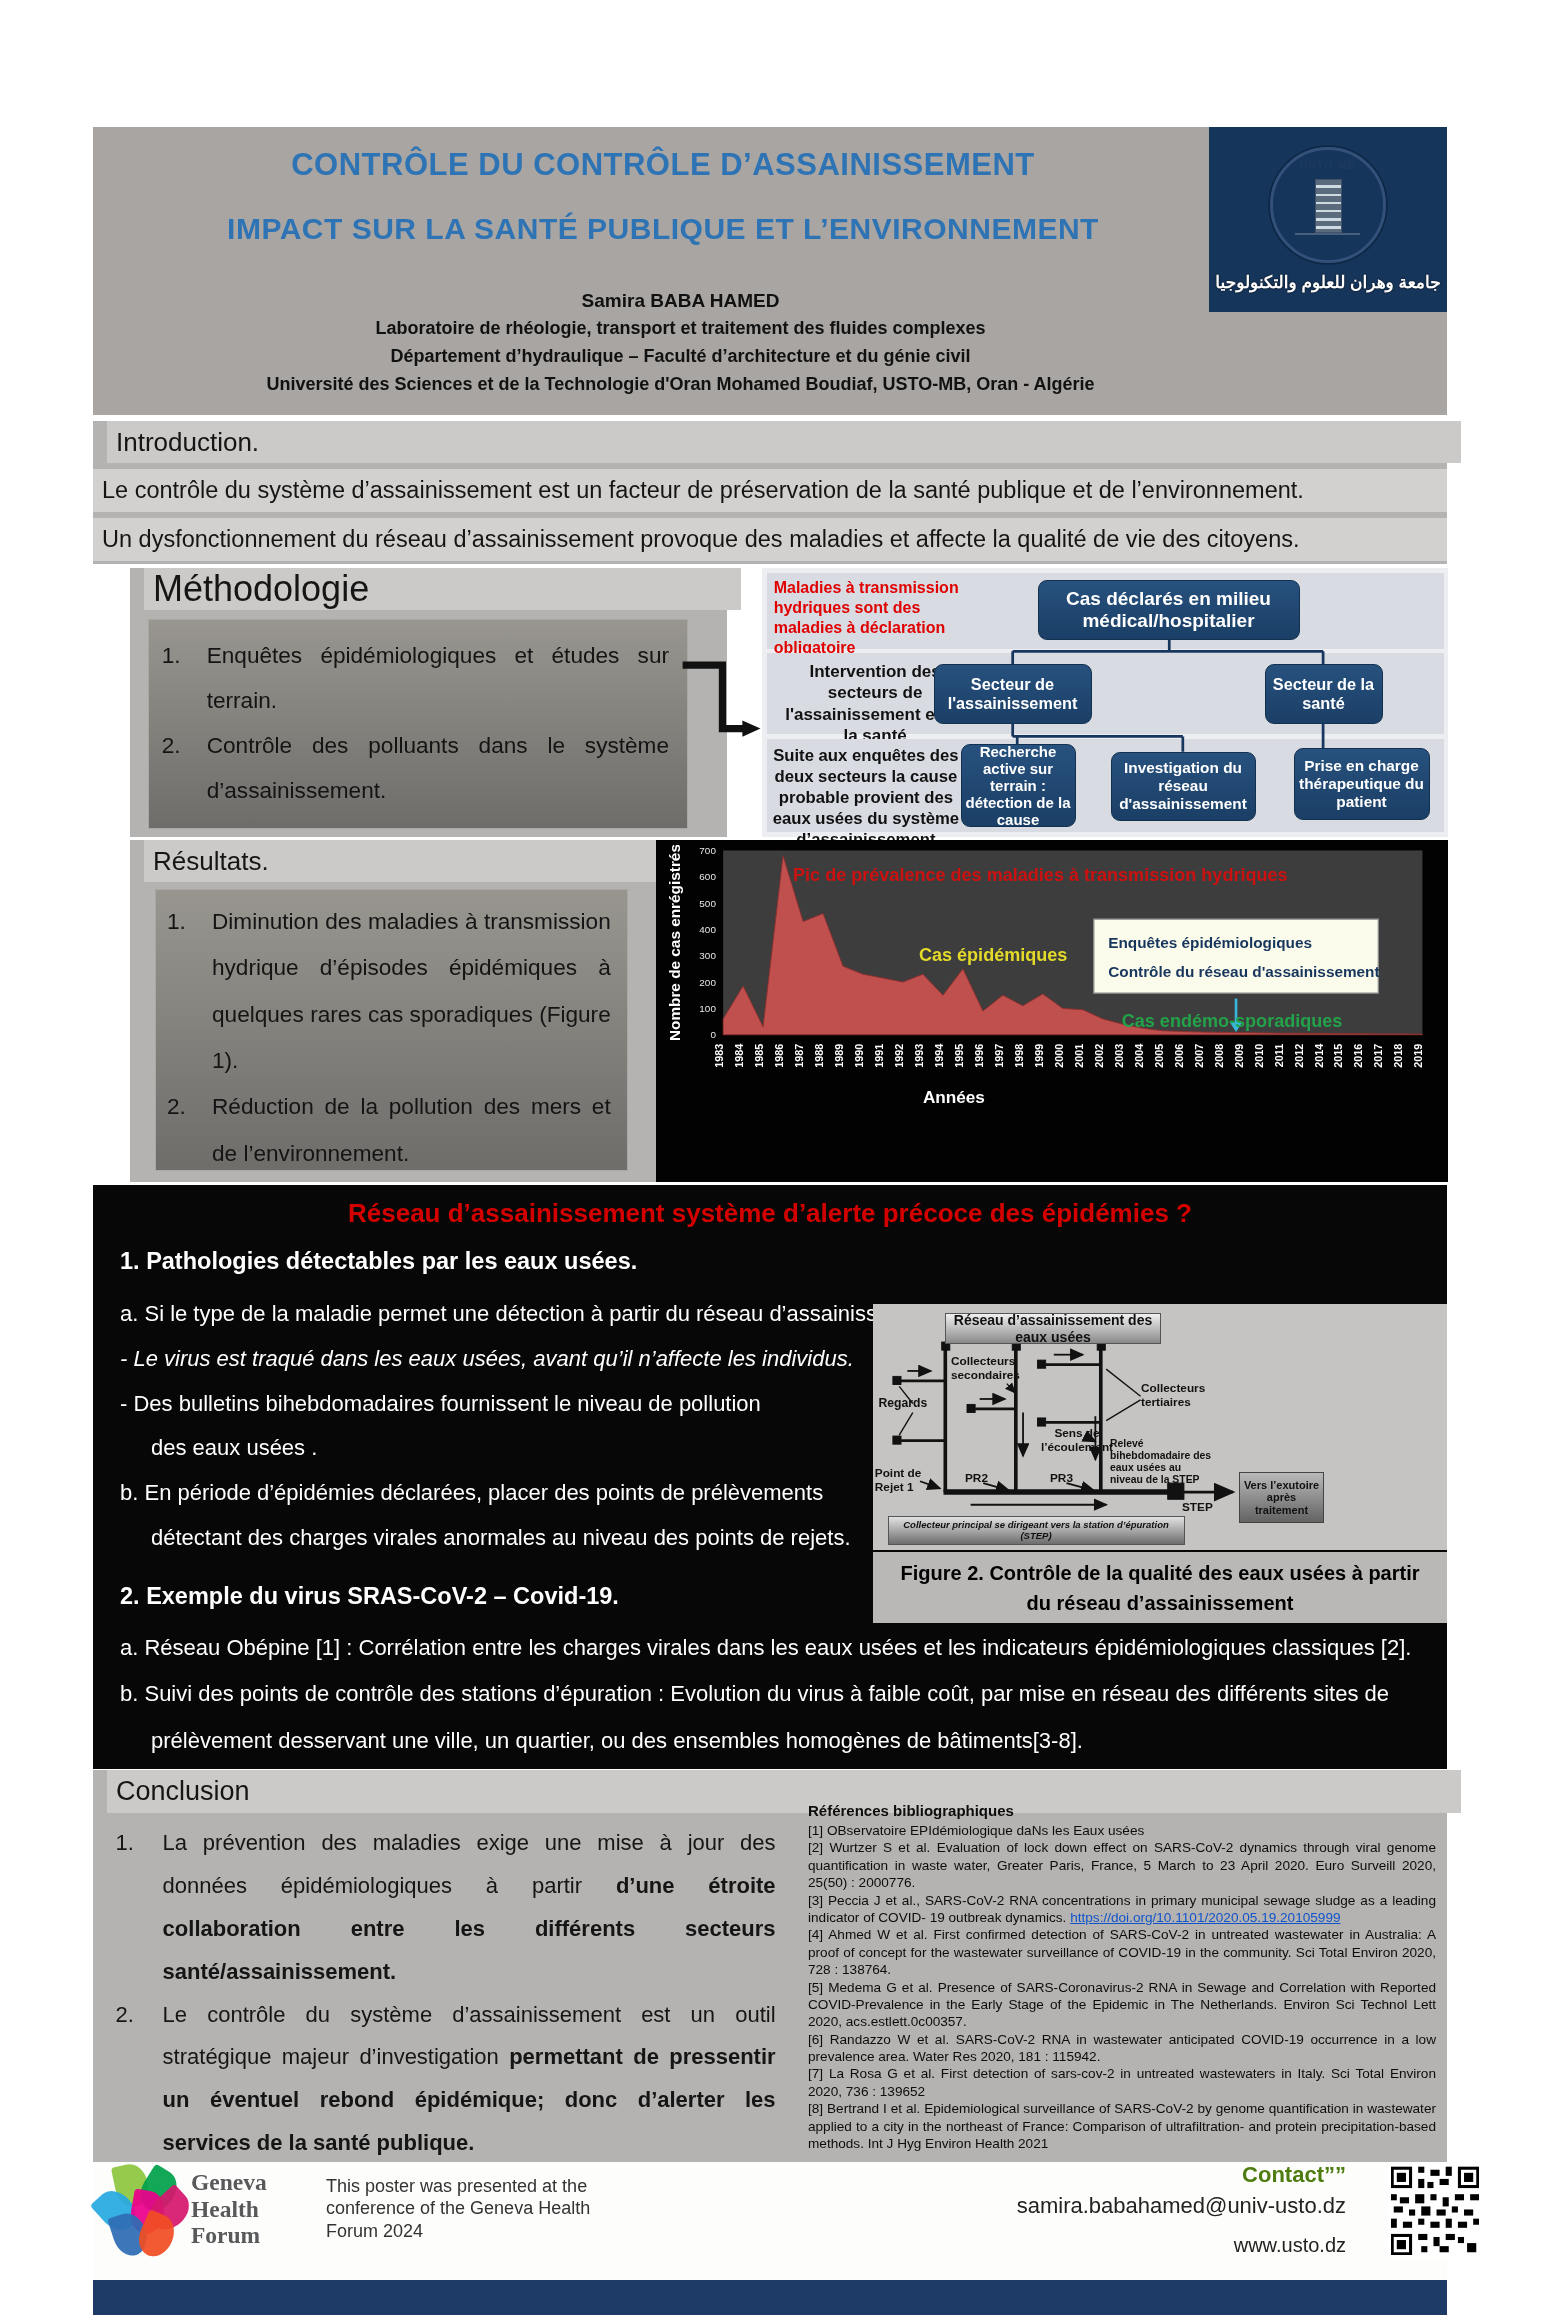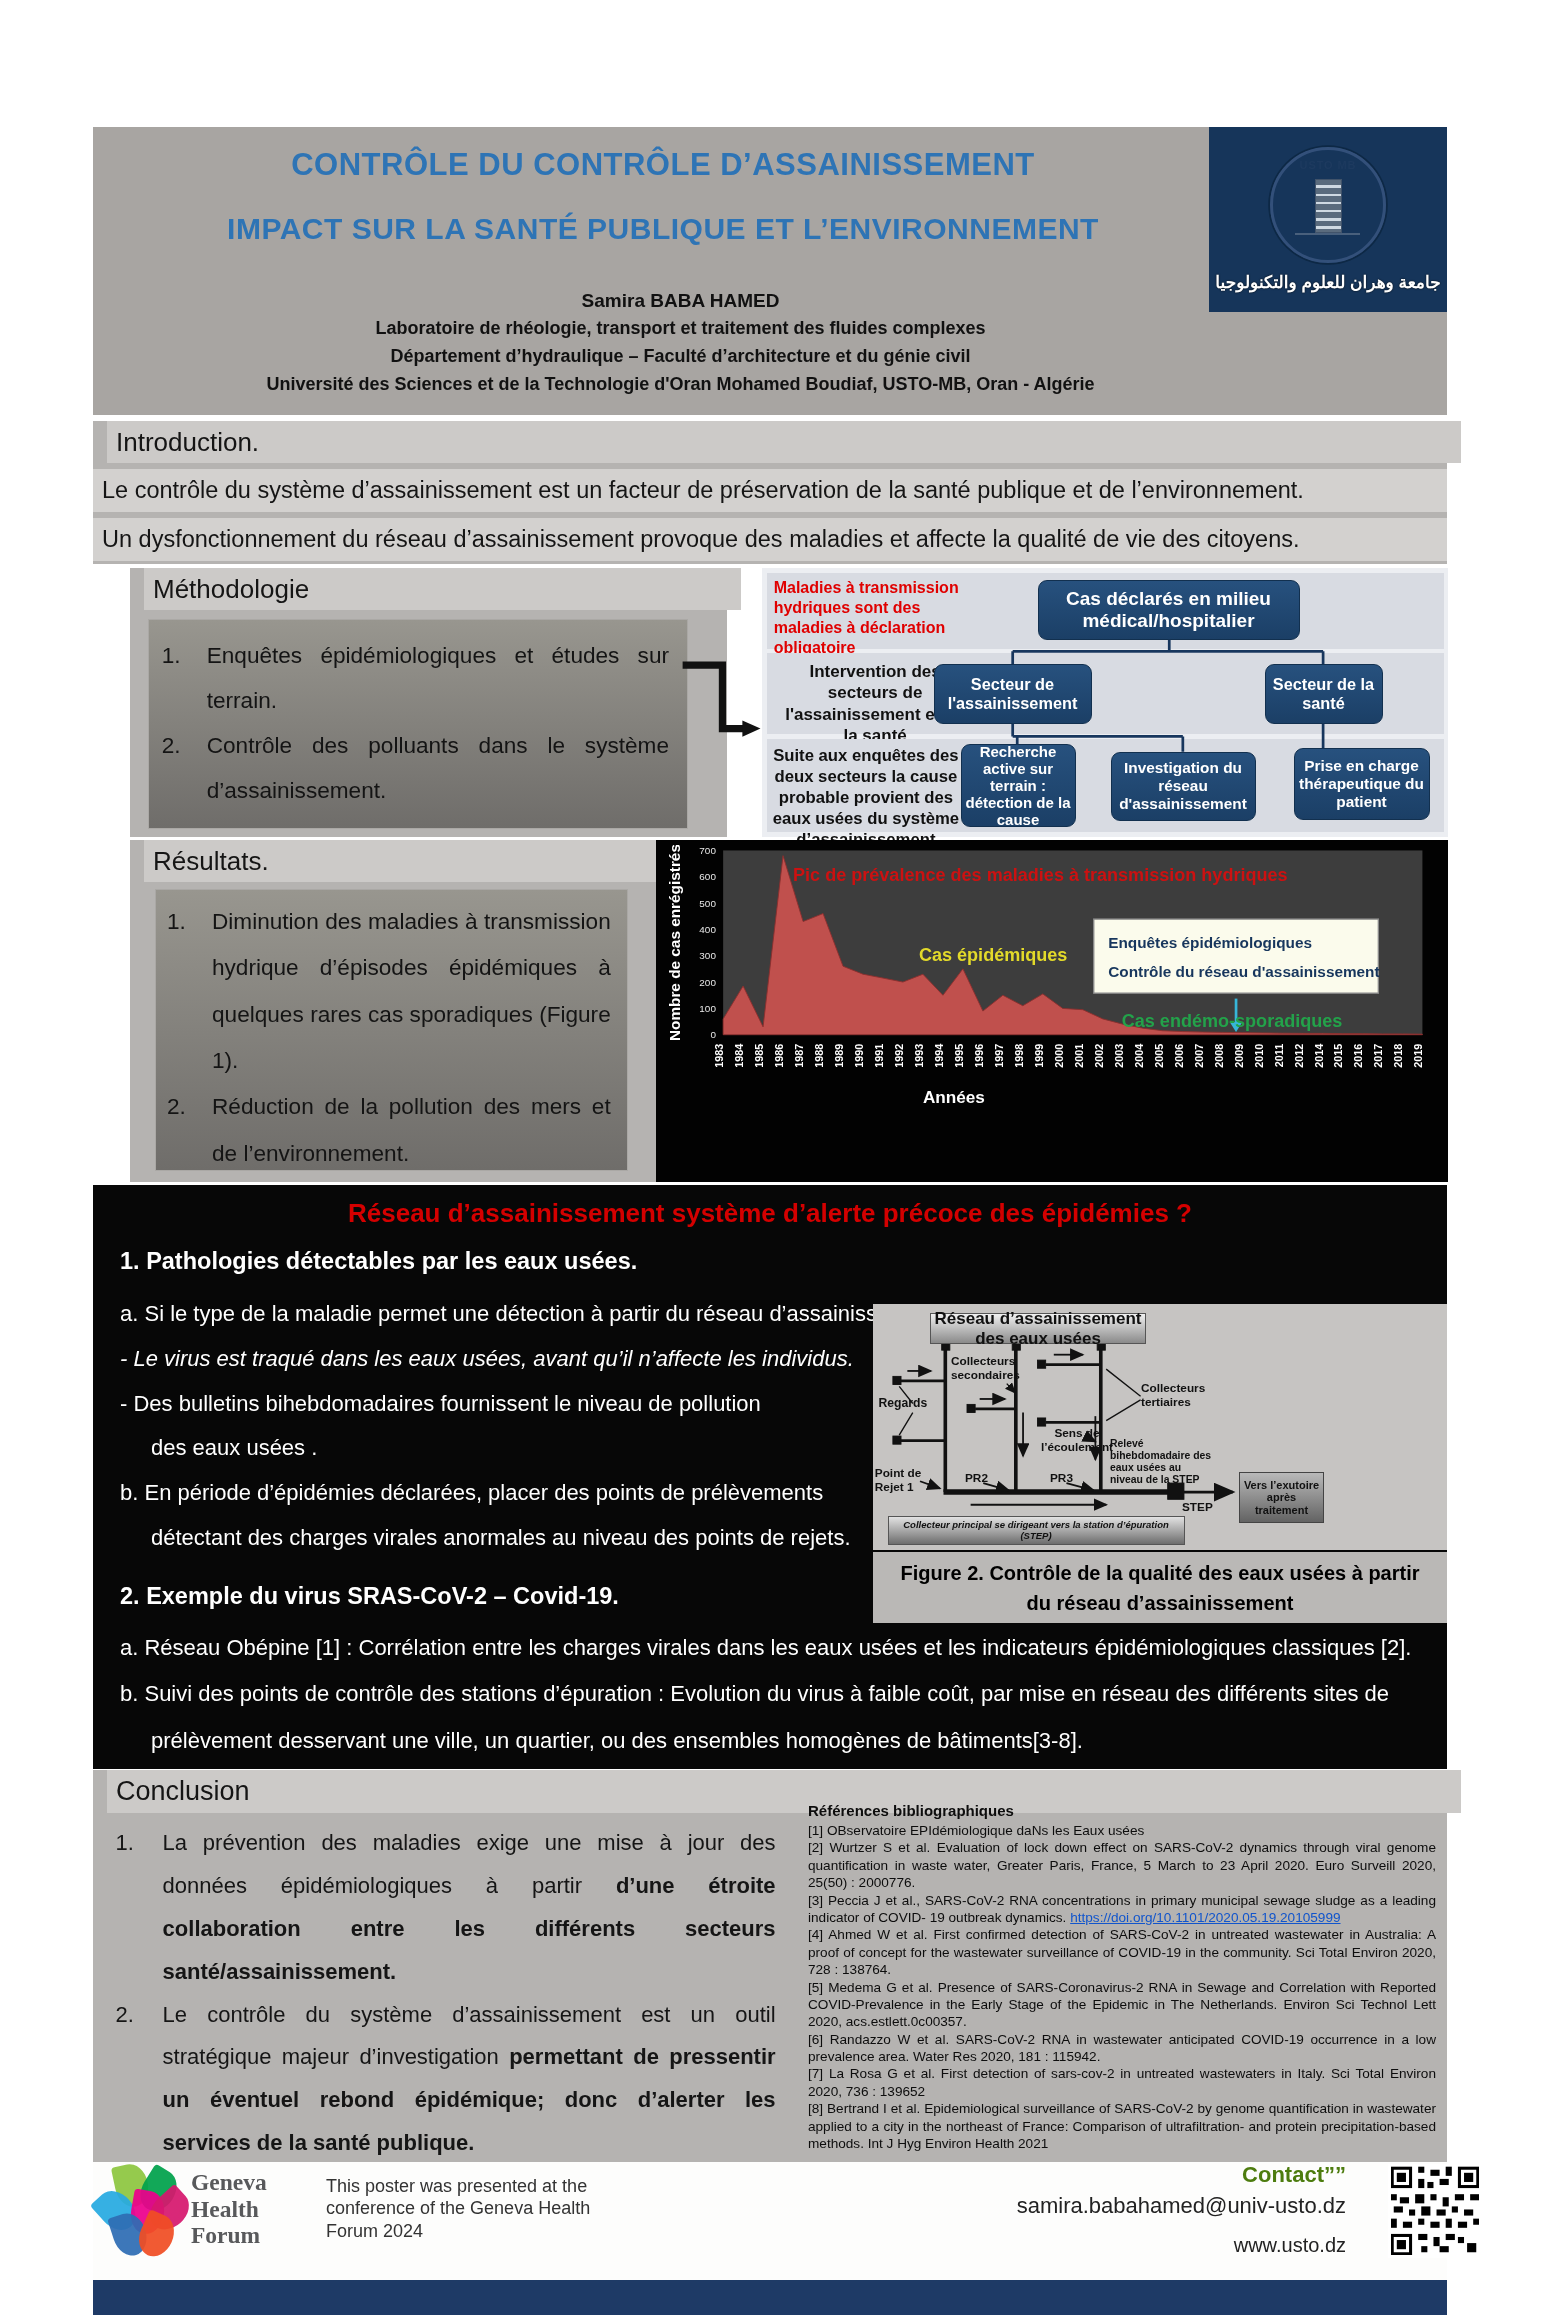--- a/index.html
+++ b/index.html
@@ -25,21 +25,21 @@
   #intro{top:294px;height:143px;background:#b5b3b1;}
   .strip{position:absolute;left:14px;width:100%;background:#cccac8;display:flex;align-items:center;padding-left:9px;box-sizing:border-box;}
   #intro-head{top:0;height:42px;font-size:26px;}
   .intro-row{position:absolute;left:0;width:100%;height:43px;background:#d3d1cf;display:flex;align-items:center;padding-left:9px;box-sizing:border-box;font-size:23.5px;}
   #intro-r1{top:48px;}
   #intro-r2{top:97px;}
 
   
   #methodology{top:441px;height:269px;}
   #meth-left{position:absolute;left:37px;top:0;width:597px;height:269px;background:#b5b3b1;}
-  #meth-head{top:0;height:42px;font-size:26px;}
+  #meth-head{top:0;height:42px;font-size:36px;}
   .graybox{position:absolute;background:linear-gradient(#98968f,#6f6d6a);border:0.9px solid #aaa8a5;box-sizing:border-box;color:#141414;}
   #meth-box{left:18px;top:51px;width:540px;height:210px;padding:12.7px 18px 5.4px 12.7px;}
   .numitem{display:flex;}
   .numitem .num{width:45px;flex:none;font-size:22.6px;line-height:2.0;}
   .numitem .txt{flex:1;font-size:22.6px;line-height:2.0;text-align:justify;}
   #meth-arrow{position:absolute;left:586px;top:90px;}
   #flowchart{position:absolute;left:669px;top:0;width:686px;height:269px;background:#eceef2;}
   .fc-row{position:absolute;left:4.5px;width:677px;background:#d8dbe2;}
   #fc-r1{top:4.5px;height:76px;}
   #fc-r2{top:85px;height:81px;}
@@ -80,21 +80,21 @@
   #al-b2{top:340px;left:58px;}
   #al-p2{top:398px;font-weight:bold;font-size:23.5px;}
   #al-a2{top:450px;width:1312px;}
   #al-b2l1{top:496px;width:1312px;}
   #al-b2l2{top:543px;left:58px;width:1285px;}
 
   
   #fig2{position:absolute;left:780px;top:119px;width:574px;height:246px;background:#c6c4c2;}
   #fig2 svg{position:absolute;left:0;top:0;}
   .f2lab{position:absolute;color:#111;font-weight:bold;font-size:11.8px;line-height:1.15;}
-  #f2-header{left:57px;top:9px;width:214px;height:29px;background:linear-gradient(#f0f0f0,#8a8a8a);border:0.9px solid #555;display:flex;align-items:center;justify-content:center;font-size:17px;text-align:center;}
+  #f2-header{left:72px;top:9px;width:214px;height:29px;background:linear-gradient(#f0f0f0,#8a8a8a);border:0.9px solid #555;display:flex;align-items:center;justify-content:center;font-size:14px;text-align:center;}
   #f2-regards{left:5.4px;top:92px;font-size:12.2px;}
   #f2-collsec{left:78px;top:51px;width:72px;}
   #f2-collter{left:268px;top:78px;width:81px;}
   #f2-sens{left:166px;top:123px;width:76px;text-align:center;}
   #f2-releve{left:237px;top:134px;width:105px;font-size:10.4px;}
   #f2-rejet{left:1.8px;top:163px;width:56px;}
   #f2-pr2{left:92px;top:168px;}
   #f2-pr3{left:177px;top:168px;}
   #f2-step{left:309px;top:197px;}
   #f2-vers{left:366px;top:168px;width:83px;height:49px;background:linear-gradient(#b9b9b9,#636363);border:0.9px solid #444;display:flex;align-items:center;justify-content:center;text-align:center;font-size:11px;}

